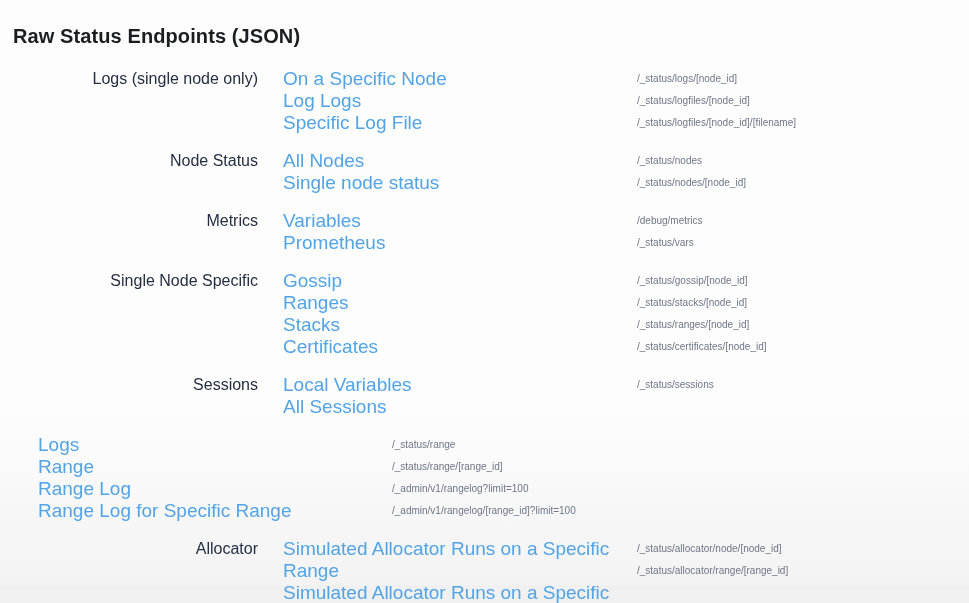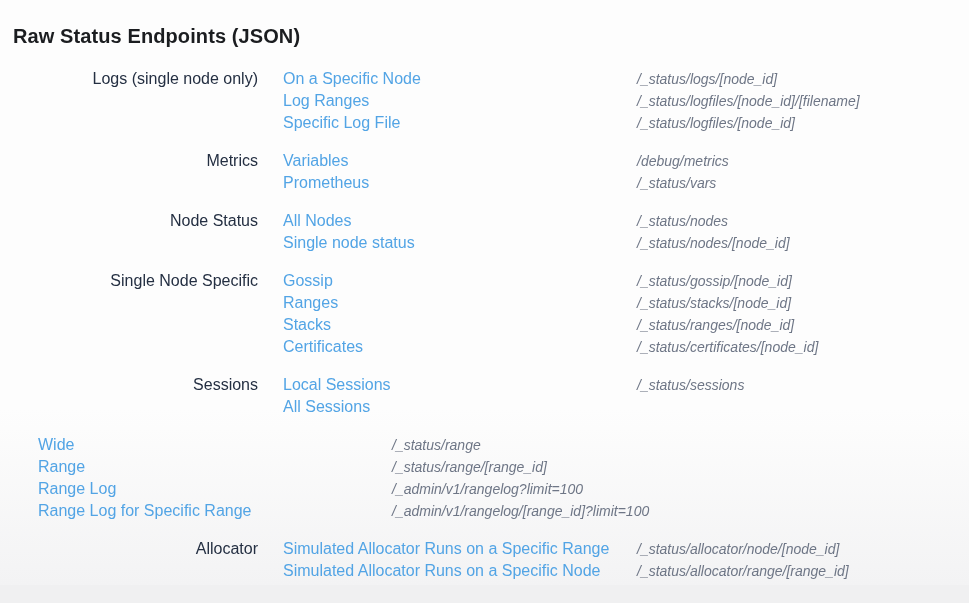--- a/index.html
+++ b/index.html
@@ -53,81 +53,79 @@
     margin-left: 25px;
     width: 354px;
     display: flex;
     flex-direction: column;
   }
   .col-paths {
     display: flex;
     flex-direction: column;
   }
   .endpoint-link {
-    font-size: 16px;
+    font-size: 19px;
     line-height: 22px;
     color: var(--link-color);
     text-decoration: none;
     cursor: pointer;
     align-self: flex-start;
-    text-align: right;
   }
   .endpoint-path {
-    font-size: 14px;
+    font-size: 10px;
     line-height: 22px;
     color: var(--path-color);
-    font-style: italic;
   }
   .footer-strip {
     width: 969px;
     height: 18px;
     background: var(--footer-bg);
   }
 </style>
 </head>
 <body>
 
 <div class="page">
   <h1 class="page-title">Raw Status Endpoints (JSON)</h1>
   <div class="endpoints">
   <div class="section-row">
     <div class="col-category">Logs (single node only)</div>
     <div class="col-links">
           <a class="endpoint-link" href="#">On a Specific Node</a>
-          <a class="endpoint-link" href="#">Log Ranges</a>
+          <a class="endpoint-link" href="#">Log Logs</a>
           <a class="endpoint-link" href="#">Specific Log File</a>
         </div>
     <div class="col-paths">
           <div class="endpoint-path">/_status/logs/[node_id]</div>
+          <div class="endpoint-path">/_status/logfiles/[node_id]</div>
           <div class="endpoint-path">/_status/logfiles/[node_id]/[filename]</div>
-          <div class="endpoint-path">/_status/logfiles/[node_id]</div>
+        </div>
+  </div>
+
+  <div class="section-row">
+    <div class="col-category">Node Status</div>
+    <div class="col-links">
+          <a class="endpoint-link" href="#">All Nodes</a>
+          <a class="endpoint-link" href="#">Single node status</a>
+        </div>
+    <div class="col-paths">
+          <div class="endpoint-path">/_status/nodes</div>
+          <div class="endpoint-path">/_status/nodes/[node_id]</div>
         </div>
   </div>
 
   <div class="section-row">
     <div class="col-category">Metrics</div>
     <div class="col-links">
           <a class="endpoint-link" href="#">Variables</a>
           <a class="endpoint-link" href="#">Prometheus</a>
         </div>
     <div class="col-paths">
           <div class="endpoint-path">/debug/metrics</div>
           <div class="endpoint-path">/_status/vars</div>
-        </div>
-  </div>
-
-  <div class="section-row">
-    <div class="col-category">Node Status</div>
-    <div class="col-links">
-          <a class="endpoint-link" href="#">All Nodes</a>
-          <a class="endpoint-link" href="#">Single node status</a>
-        </div>
-    <div class="col-paths">
-          <div class="endpoint-path">/_status/nodes</div>
-          <div class="endpoint-path">/_status/nodes/[node_id]</div>
         </div>
   </div>
 
   <div class="section-row">
     <div class="col-category">Single Node Specific</div>
     <div class="col-links">
           <a class="endpoint-link" href="#">Gossip</a>
           <a class="endpoint-link" href="#">Ranges</a>
           <a class="endpoint-link" href="#">Stacks</a>
           <a class="endpoint-link" href="#">Certificates</a>
@@ -136,31 +134,31 @@
           <div class="endpoint-path">/_status/gossip/[node_id]</div>
           <div class="endpoint-path">/_status/stacks/[node_id]</div>
           <div class="endpoint-path">/_status/ranges/[node_id]</div>
           <div class="endpoint-path">/_status/certificates/[node_id]</div>
         </div>
   </div>
 
   <div class="section-row">
     <div class="col-category">Sessions</div>
     <div class="col-links">
-          <a class="endpoint-link" href="#">Local Sessions</a>
+          <a class="endpoint-link" href="#">Local Variables</a>
           <a class="endpoint-link" href="#">All Sessions</a>
         </div>
     <div class="col-paths">
           <div class="endpoint-path">/_status/sessions</div>
         </div>
   </div>
 
   <div class="section-row">
     <div class="col-links">
-          <a class="endpoint-link" href="#">Wide</a>
+          <a class="endpoint-link" href="#">Logs</a>
           <a class="endpoint-link" href="#">Range</a>
           <a class="endpoint-link" href="#">Range Log</a>
           <a class="endpoint-link" href="#">Range Log for Specific Range</a>
         </div>
     <div class="col-paths">
           <div class="endpoint-path">/_status/range</div>
           <div class="endpoint-path">/_status/range/[range_id]</div>
           <div class="endpoint-path">/_admin/v1/rangelog?limit=100</div>
           <div class="endpoint-path">/_admin/v1/rangelog/[range_id]?limit=100</div>
         </div>

